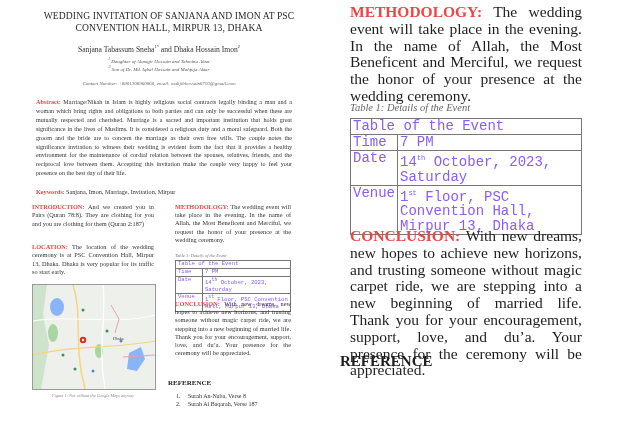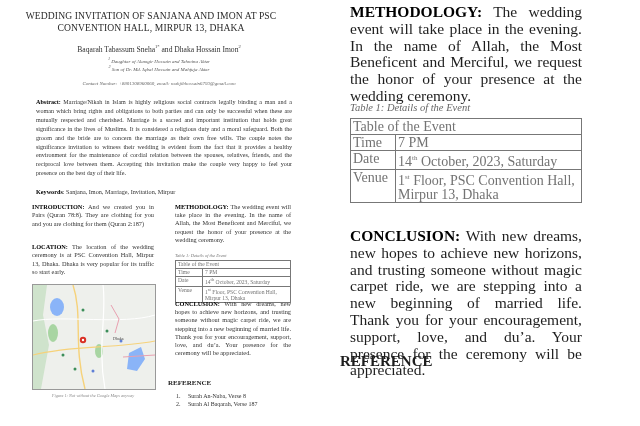--- a/index.html
+++ b/index.html
@@ -1,36 +1,36 @@
 <!DOCTYPE html>
 <html><head>
 <meta charset="utf-8">
 <style>
   html,body{margin:0;padding:0;}
   body{width:640px;height:426px;background:#ffffff;position:relative;overflow:hidden;
        font-family:"Liberation Serif","DejaVu Serif",serif;color:#222;}
   .page{position:absolute;left:0;top:0;width:312px;height:426px;background:#fff;}
   .zoom{position:absolute;left:318px;top:0;width:322px;height:426px;background:#fff;}
-  .title{position:absolute;left:6px;width:290px;top:10px;text-align:center;font-size:9.6px;line-height:12px;color:#2a2a2a;letter-spacing:0.1px;}
+  .title{position:absolute;left:24px;width:290px;top:10px;text-align:center;font-size:9.6px;line-height:12px;color:#2a2a2a;letter-spacing:0.1px;}
   .authors{position:absolute;left:14px;width:290px;top:44px;text-align:center;font-size:7.6px;color:#333;}
   .authors sup{font-size:4.5px;}
   .aff{position:absolute;left:14px;width:290px;text-align:center;font-size:5px;font-style:italic;color:#555;}
   .aff1{top:56px;} .aff2{top:64px;}
   .contact{position:absolute;left:14px;width:290px;top:81px;text-align:center;font-size:5px;font-style:italic;color:#666;}
   .abstract{position:absolute;left:36px;width:256px;top:98px;font-size:6.1px;line-height:8.9px;text-align:justify;color:#333;}
   .keywords{position:absolute;left:36px;width:256px;top:188px;font-size:6.2px;color:#333;}
-  b.h{color:#000000;font-weight:bold;}
+  b.h{color:#ef4444;font-weight:bold;}
   .colL{position:absolute;left:32px;width:122px;font-size:6.3px;line-height:8.4px;text-align:justify;color:#333;}
   .intro{top:203px;} .loc{top:243px;}
   .map{position:absolute;left:32px;top:284px;width:122px;height:104px;border:1px solid #999;overflow:hidden;background:#e6ece9;}
   .fig{position:absolute;left:32px;width:122px;top:393px;text-align:center;font-size:4.3px;font-style:italic;color:#888;}
   .colR{position:absolute;left:175px;width:116px;font-size:6.3px;line-height:8.2px;text-align:justify;color:#333;}
   .meth{top:203px;} .concl{top:300px;}
   .tcap{position:absolute;left:175px;top:253px;font-size:4.5px;font-style:italic;color:#777;}
-  table.ev{border-collapse:collapse;color:#737373;}
+  table.ev{border-collapse:collapse;color:#8b5cf6;font-family:Liberation Mono, monospace;}
   table.ev td{border:0.6px solid #777;padding:0 2px;vertical-align:top;}
   .tL{position:absolute;left:175px;top:260px;width:116px;font-size:5.6px;line-height:6.9px;}
   .tL td:first-child{width:22px;}
   .refhL{position:absolute;left:168px;top:379px;font-size:7px;font-weight:bold;color:#222;}
   .refsL{position:absolute;left:176px;top:392px;font-size:6px;line-height:8.2px;color:#333;margin:0;padding:0;list-style:none;}
   .refsL li span.n{display:inline-block;width:12px;}
   
   .zt{position:absolute;left:32px;width:232px;font-size:15.5px;line-height:16.8px;text-align:justify;color:#1e1e1e;}
   .zmeth{top:4px;} .zconcl{top:228px;}
   .ztcap{position:absolute;left:32px;top:102px;font-size:10.5px;font-style:italic;color:#666;}
@@ -40,21 +40,21 @@
   .zrefh{position:absolute;left:22px;top:353px;font-size:15px;font-weight:bold;color:#1e1e1e;}
   .zrefs{position:absolute;left:42px;top:385px;font-size:14px;line-height:16px;color:#222;margin:0;padding:0;list-style:none;}
   .zrefs li span.n{display:inline-block;width:20px;}
 </style>
 </head>
 <body>
 
 <div class="page">
   <div class="title">WEDDING INVITATION OF SANJANA AND IMON AT PSC CONVENTION HALL, MIRPUR 13, DHAKA</div>
   <div class="authors">
-    <span>Baqarah Tabassum Sneha</span><sup>1*</sup><span> and </span><span>Dhaka Hossain Imon</span><sup>2</sup>
+    <span>Sanjana Tabassum Sneha</span><sup>1*</sup><span> and </span><span>Dhaka Hossain Imon</span><sup>2</sup>
   </div>
   <div class="aff aff1"><sup>1</sup> <span>Daughter of Alamgir Hossain and Tahmina Akter</span></div>
   <div class="aff aff2"><sup>2</sup> <span>Son of Dr. Md. Iqbal Hossain and Mahfuja Akter</span></div>
   <div class="contact">Contact Number: +8801308960060, email: mahjibhossain6793@gmail.com</div>
 
   <div class="abstract"><b class="h">Abstract:</b><span> Marriage/Nikah in Islam is highly religious social contracts legally binding a man and a woman which bring rights and obligations to both parties and can only be successful when these are mutually respected and cherished. Marriage is a sacred and important institution that holds great significance in the lives of Muslims. It is considered a religious duty and a moral safeguard. Both the groom and the bride are to concern the marriage as their own free wills. The couple notes the significance invitation to witness their wedding is evident from the fact that it provides a healthy environment for the maintenance of cordial relation between the spouses, relatives, friends, and the reciprocal love between them. Accepting this invitation make the couple very happy to feel your presence on the best day of their life.</span></div>
   <div class="keywords"><b class="h">Keywords</b><span>: Sanjana, Imon, Marriage, Invitation, Mirpur</span></div>
 
   <div class="colL intro"><b class="h">INTRODUCTION:</b><span> And we created you in Pairs (Quran 78:8). They are clothing for you and you are clothing for them (Quran 2:187)</span></div>
   <div class="colL loc"><b class="h">LOCATION:</b><span> The location of the wedding ceremony is at PSC Convention Hall, Mirpur 13, Dhaka. Dhaka is very popular for its traffic so start early.</span></div>

